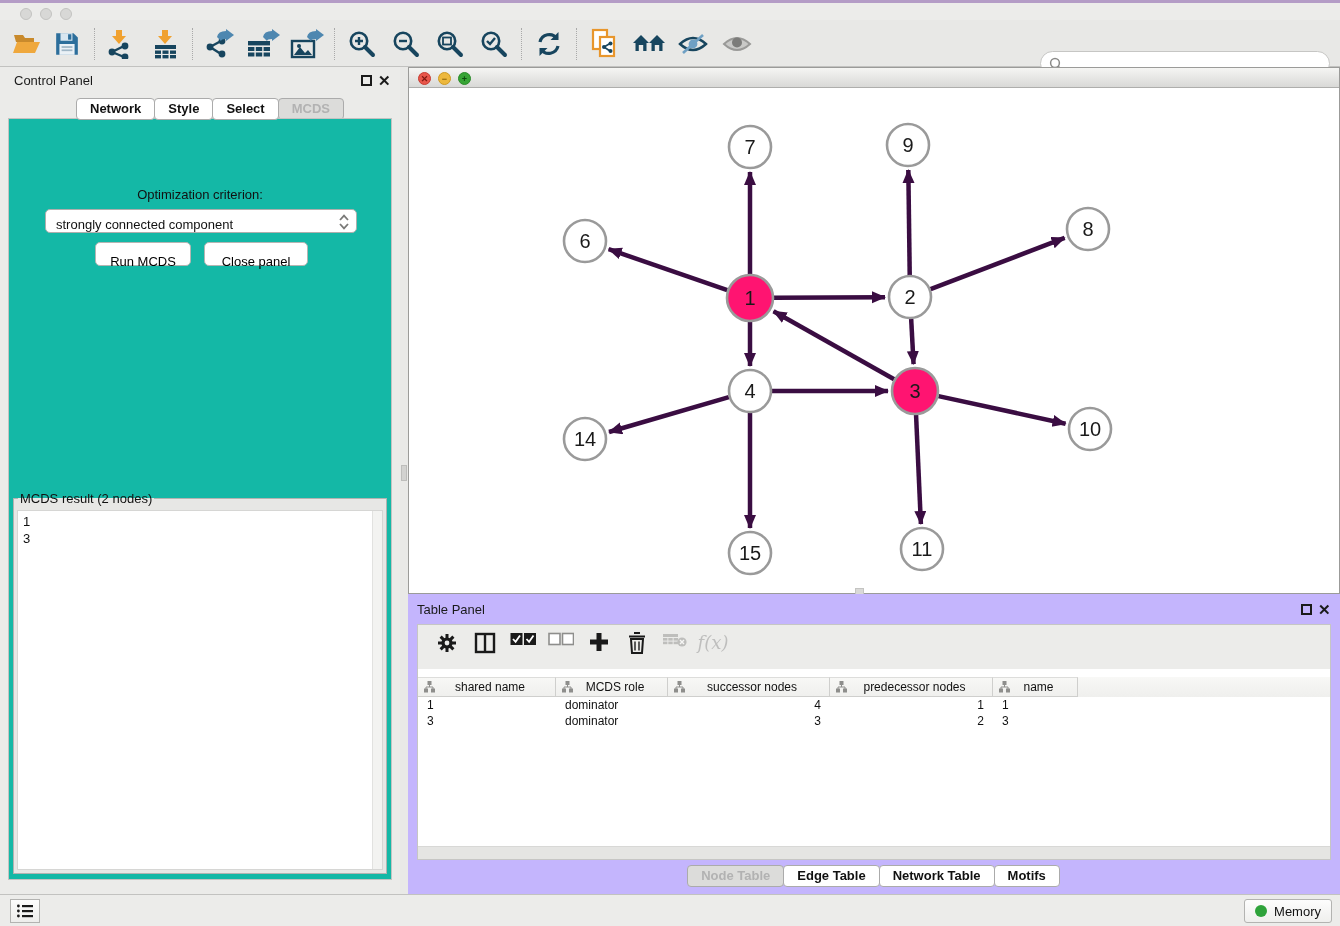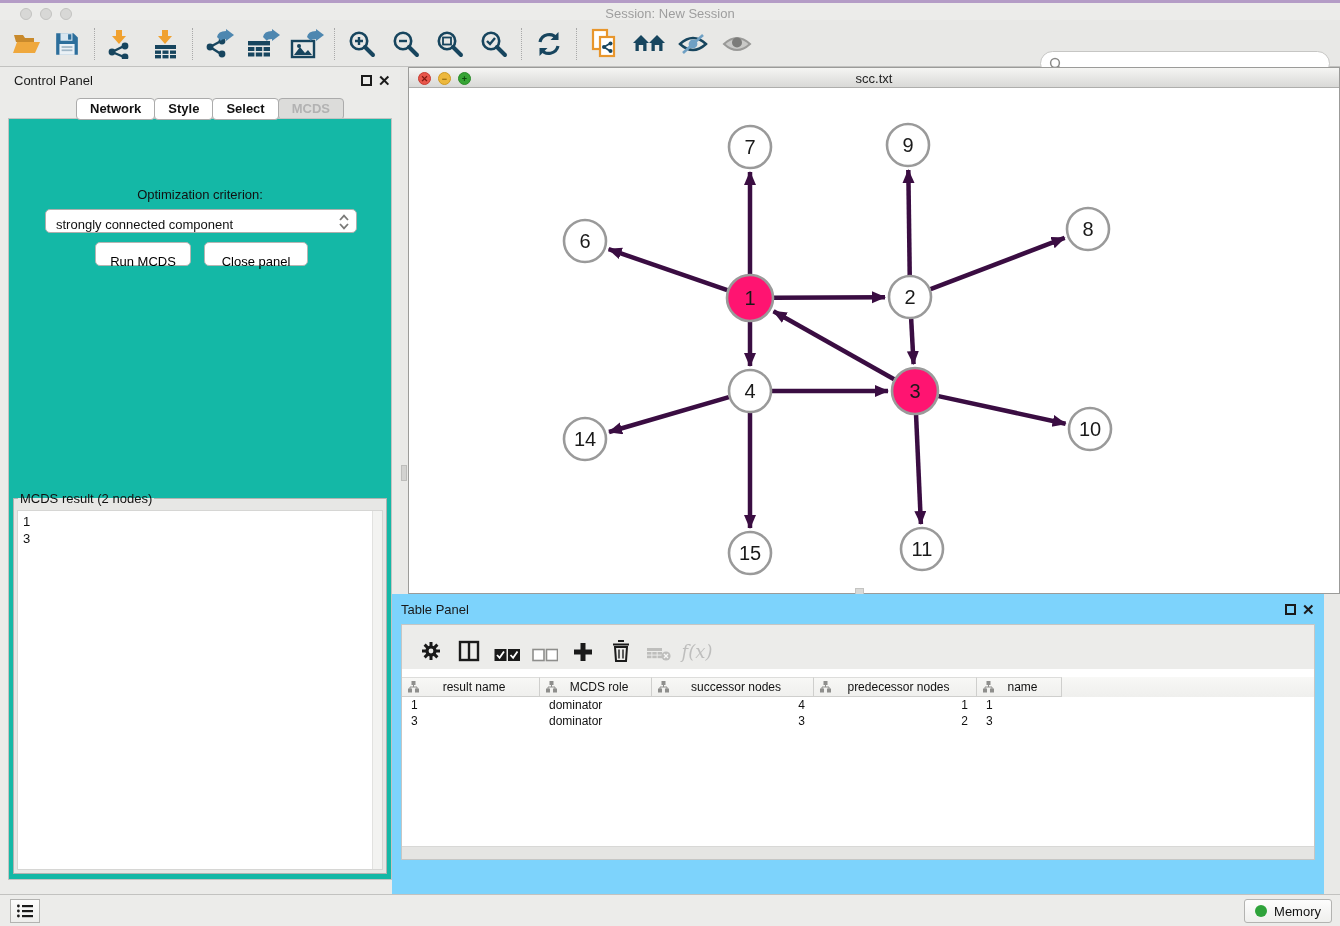--- a/index.html
+++ b/index.html
@@ -57,24 +57,24 @@
   
   .netwin { position:absolute; left:408px; top:67px; width:932px; height:527px;
             border:1px solid #9B9B99; background:#FFFFFF; }
   .netwin .wtitle { position:absolute; left:0; top:0; width:100%; height:20px;
                     background:linear-gradient(#F5F5F3,#D9D9D7); border-bottom:1px solid #AEAEAC; }
   .wtitle .wname { position:absolute; left:0; right:0; text-align:center; top:3px; font-size:13px; color:#222; }
   .traffic { position:absolute; top:3.5px; width:13px; height:13px; border-radius:50%;
              font-size:9px; font-weight:bold; text-align:center; line-height:13px; }
   .net-canvas { position:absolute; left:0; top:20px; width:930px; height:505px; background:#FFFFFF; }
   
-  .tpanel { position:absolute; left:392px; top:594px; width:932px; height:300px; background:#7dd3fc; }
+  .tpanel { position:absolute; left:408px; top:594px; width:932px; height:300px; background:#c4b5fd; }
   .tp-box { position:absolute; left:9px; top:30px; width:914px; height:236px; background:#FFFFFF; border:1px solid #C6C6C4; }
   .tp-toolbar { position:absolute; left:0; top:0; width:100%; height:44px; background:#ECECEA; display:flex; align-items:center; padding-left:10px; }
-  .tp-ticon { width:38px; height:30px; display:flex; align-items:flex-end; justify-content:center; }
+  .tp-ticon { width:38px; height:30px; display:flex; align-items:flex-start; justify-content:center; }
   .tp-ticon.disabled { opacity:0.55; }
   .fx-text { font-family:"DejaVu Serif", serif; font-style:italic; font-size:18px; color:#9A9A9A; }
   .ttable { position:absolute; left:0; top:52px; right:0; }
   .thead { display:flex; height:20px; background:linear-gradient(#F8F8F6,#EFEFED); }
   .th { display:flex; align-items:center; border-right:1px solid #CFCFCD; border-top:1px solid #DDDDDB;
         border-bottom:1px solid #CFCFCD; font-size:12px; padding-left:6px; position:relative; }
   .th .thlabel { flex:1; text-align:center; padding-right:10px; }
   .tr { display:flex; height:16px; font-size:12px; }
   .td { padding:1px 9px 0; overflow:hidden; white-space:nowrap; }
   .tp-footstrip { position:absolute; left:0; bottom:0; width:100%; height:13px; background:#E5E5E3; border-top:1px solid #D8D8D6; }
@@ -88,21 +88,20 @@
   .mem-dot { width:12px; height:12px; border-radius:50%; margin-right:7px; }
 </style>
 </head>
 <body>
 
 <div class="deskstrip"></div>
 <div class="titlebar">
   <span class="tl-dot" style="left:20px"></span>
   <span class="tl-dot" style="left:40px"></span>
   <span class="tl-dot" style="left:60px"></span>
-  <div class="title-text">Session: New Session</div>
 </div>
 
 <div class="toolbar">
   <div class="tb-icon" style="left:10px">
     <svg width="30" height="26" viewBox="0 0 30 26">
         <path d="M2 4 h9 l2 3 h9 v4 H4 z" fill="#C98A2C"></path>
         <path d="M5 11 h23 l-5 11 H1 z" fill="#EFA83D"></path>
       </svg>
   </div>
   <div class="tb-icon" style="left:50px">
@@ -297,21 +296,20 @@
 
 <div class="vsplit">
     <div class="grip"></div>
   </div>
 
 <div class="netwin">
   <div class="wtitle">
     <span class="traffic" style="left:9px; background:#E8564A; border:1px solid #C73B31; color:#7E1710">✕</span>
     <span class="traffic" style="left:29px; background:#EDB83D; border:1px solid #CE9A23; color:#8A6206">−</span>
     <span class="traffic" style="left:49px; background:#37A435; border:1px solid #2B8A2A; color:#0E4D0E">+</span>
-    <span class="wname">scc.txt</span>
   </div>
   <div class="net-canvas">
     <svg id="graph-svg" width="930" height="505" viewBox="0 0 930 505">
         <defs>
           <marker id="arrow" markerUnits="userSpaceOnUse" markerWidth="16" markerHeight="14" refX="13" refY="6" orient="auto">
             <path d="M0,0 L14,6 L0,12 Z" fill="#3A0D42"></path>
           </marker>
         </defs>
         <line x1="341" y1="186" x2="341" y2="84" stroke="#3A0D42" stroke-width="4.5" marker-end="url(#arrow)"></line>
         <line x1="318.3154350687673" y1="202.16351393284685" x2="199.6297551367008" y2="161.1630063199512" stroke="#3A0D42" stroke-width="4.5" marker-end="url(#arrow)"></line>
@@ -460,21 +458,21 @@
       <div class="thead" id="table-head">
           <div class="th" style="width: 138px;">
             <svg width="11" height="12" viewBox="0 0 11 12">
               <g fill="#8E8E8C" stroke="#8E8E8C">
                 <rect x="4" y="0.5" width="3" height="3"></rect>
                 <rect x="0.5" y="8" width="3" height="3"></rect>
                 <rect x="7.5" y="8" width="3" height="3"></rect>
                 <path d="M5.5 3.5 v2.5 M2 8 V6 h7 v2" fill="none" stroke-width="1"></path>
               </g>
             </svg>
-            <span class="thlabel">result name</span>
+            <span class="thlabel">shared name</span>
           </div>
           <div class="th" style="width: 112px;">
             <svg width="11" height="12" viewBox="0 0 11 12">
               <g fill="#8E8E8C" stroke="#8E8E8C">
                 <rect x="4" y="0.5" width="3" height="3"></rect>
                 <rect x="0.5" y="8" width="3" height="3"></rect>
                 <rect x="7.5" y="8" width="3" height="3"></rect>
                 <path d="M5.5 3.5 v2.5 M2 8 V6 h7 v2" fill="none" stroke-width="1"></path>
               </g>
             </svg>
@@ -526,20 +524,26 @@
             <div class="td" style="width: 138px; text-align: left;">3</div>
             <div class="td" style="width: 112px; text-align: left;">dominator</div>
             <div class="td" style="width: 162px; text-align: right;">3</div>
             <div class="td" style="width: 163px; text-align: right;">2</div>
             <div class="td" style="width: 85px; text-align: left;">3</div>
           </div>
         </div>
     </div>
     <div class="tp-footstrip"></div>
   </div>
+  <div class="tp-tabs" id="table-tabs">
+      <div class="tab selected">Node Table</div>
+      <div class="tab">Edge Table</div>
+      <div class="tab">Network Table</div>
+      <div class="tab">Motifs</div>
+    </div>
 </div>
 
 <div class="statusbar">
   <div class="sb-listbtn">
     <svg width="18" height="16" viewBox="0 0 18 16">
         <g fill="#1A1A1A">
           <circle cx="2.4" cy="3" r="1.4"></circle>
           <rect x="6" y="2" width="11" height="2.2"></rect>
           <circle cx="2.4" cy="8" r="1.4"></circle>
           <rect x="6" y="7" width="11" height="2.2"></rect>

